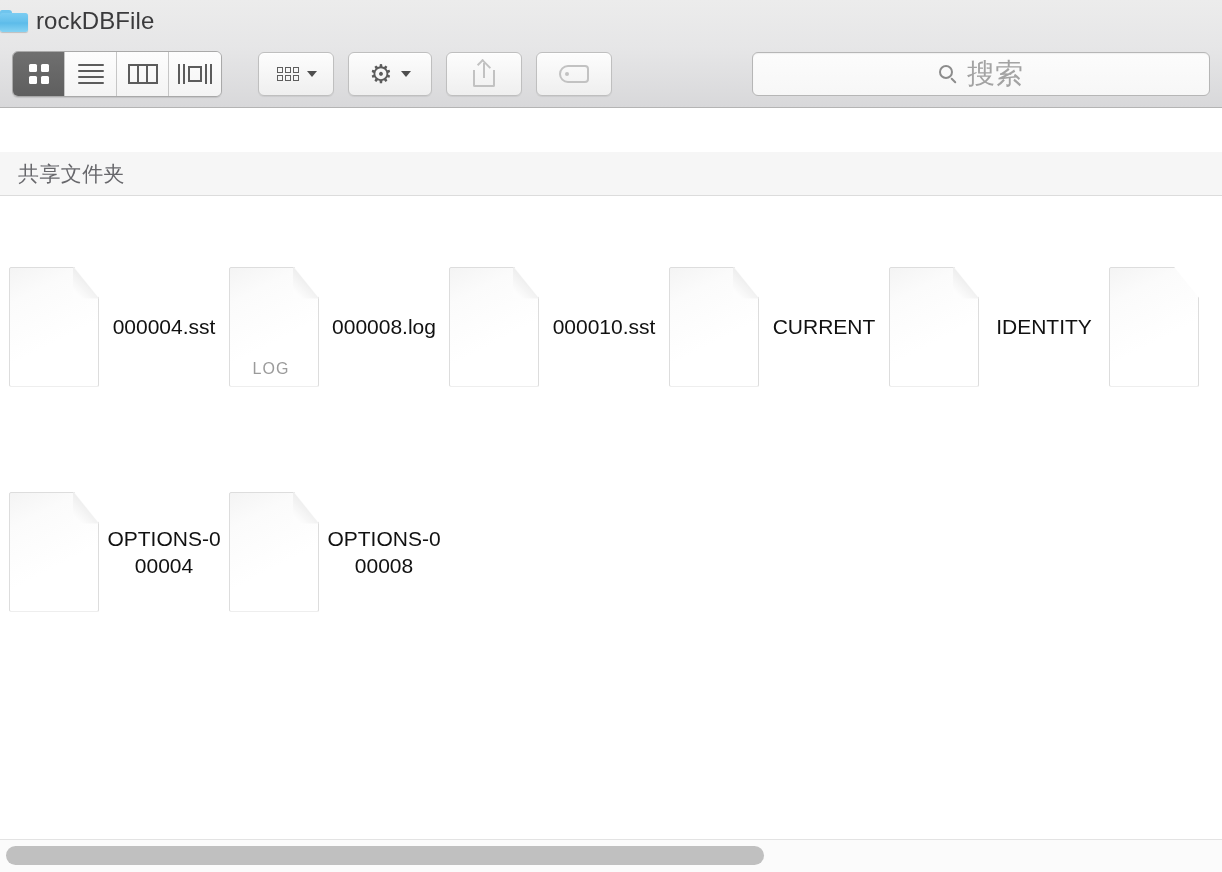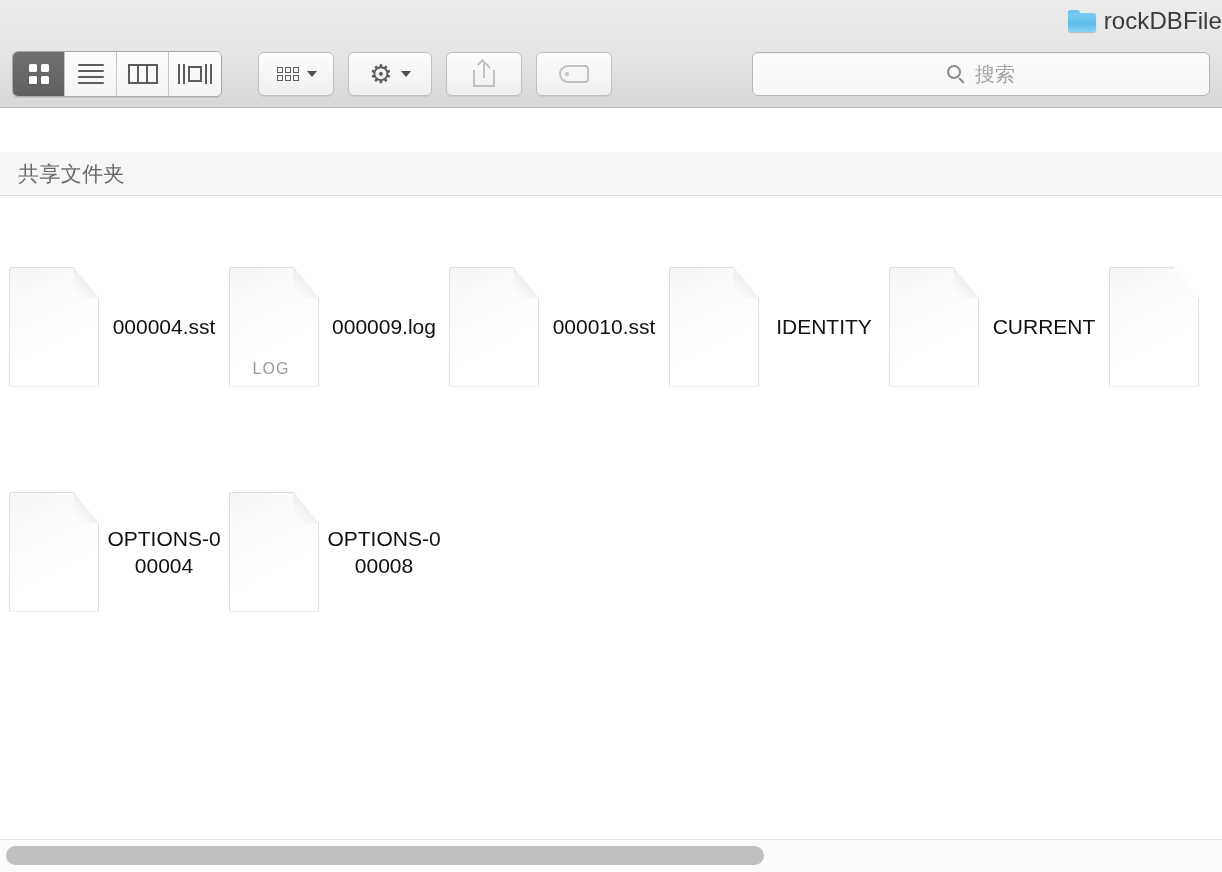--- a/index.html
+++ b/index.html
@@ -31,21 +31,21 @@
     flex: 0 0 108px;
     background: linear-gradient(to bottom, #ececec 0%, #e6e6e7 45%, #d8d8da 100%);
     border-bottom: 1px solid #b4b4b4;
     box-sizing: border-box;
   }
 
   .title-row {
     height: 42px;
     display: flex;
     align-items: center;
-    justify-content: flex-end;
+    justify-content: flex-start;
     gap: 8px;
   }
 
   .folder-icon {
     width: 28px;
     height: 23px;
     position: relative;
     display: inline-block;
     flex: 0 0 auto;
   }
@@ -230,21 +230,21 @@
   .search-icon .lens {
     position:absolute; left:0; top:0; width:14px; height:14px;
     border: 2px solid #8c8c8c; border-radius: 50%; box-sizing: border-box;
   }
   .search-icon .handle {
     position:absolute; left:12px; top:12px; width:7px; height:2px;
     background:#8c8c8c; transform: rotate(45deg); transform-origin: left center;
     border-radius: 1px;
   }
   .search-placeholder {
-    font-size: 20px;
+    font-size: 28px;
     color: #a3a3a3;
     line-height: 1;
   }
 
   
   .section-header {
     flex: 0 0 44px;
     height: 44px;
     background: #f6f6f6;
     border-bottom: 1px solid #dcdcdc;
@@ -468,42 +468,42 @@
             <div class="fold"></div>
           </div>
           <div class="file-label">000004.sst</div>
         </div>
         <div class="file-cell">
           <div class="doc-icon">
             <div class="page"></div>
             <div class="fold"></div>
             <div class="ext-badge">LOG</div>
           </div>
-          <div class="file-label">000009.log</div>
+          <div class="file-label">000008.log</div>
         </div>
         <div class="file-cell">
           <div class="doc-icon">
             <div class="page"></div>
             <div class="fold"></div>
           </div>
           <div class="file-label">000010.sst</div>
         </div>
         <div class="file-cell">
           <div class="doc-icon">
             <div class="page"></div>
             <div class="fold"></div>
           </div>
+          <div class="file-label">CURRENT</div>
+        </div>
+        <div class="file-cell">
+          <div class="doc-icon">
+            <div class="page"></div>
+            <div class="fold"></div>
+          </div>
           <div class="file-label">IDENTITY</div>
-        </div>
-        <div class="file-cell">
-          <div class="doc-icon">
-            <div class="page"></div>
-            <div class="fold"></div>
-          </div>
-          <div class="file-label">CURRENT</div>
         </div>
         <div class="file-cell">
           <div class="doc-icon">
             <div class="page"></div>
           </div>
           <div class="file-label">LOG</div>
         </div>
         <div class="file-cell">
           <div class="doc-icon">
             <div class="page"></div>

